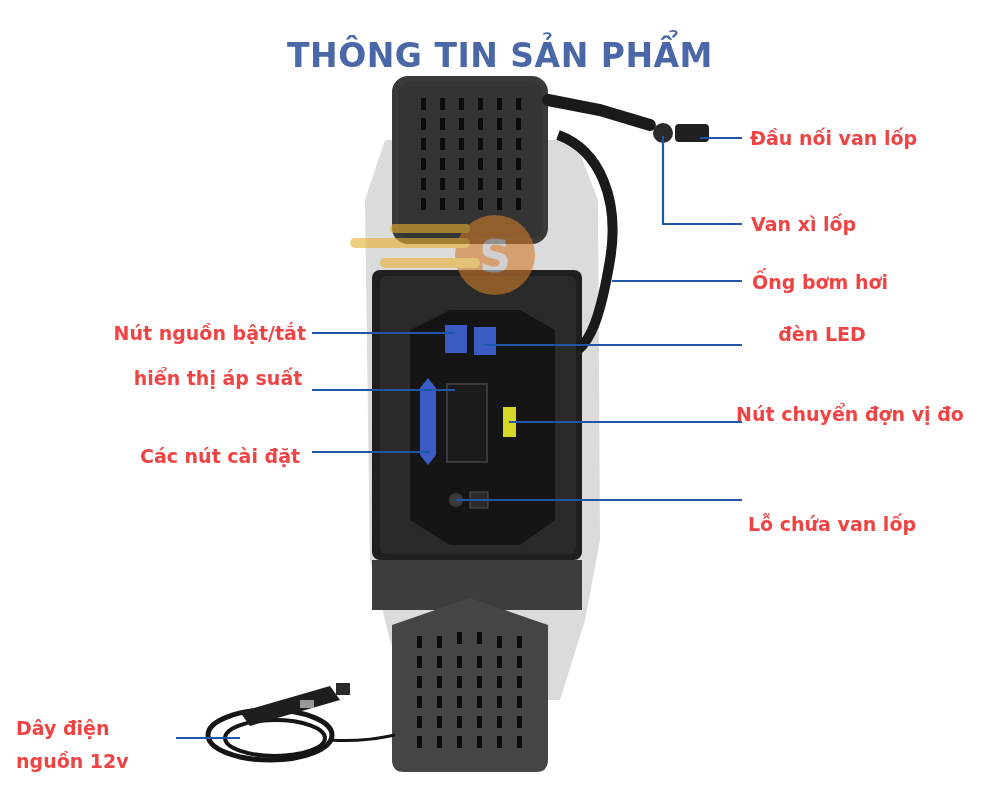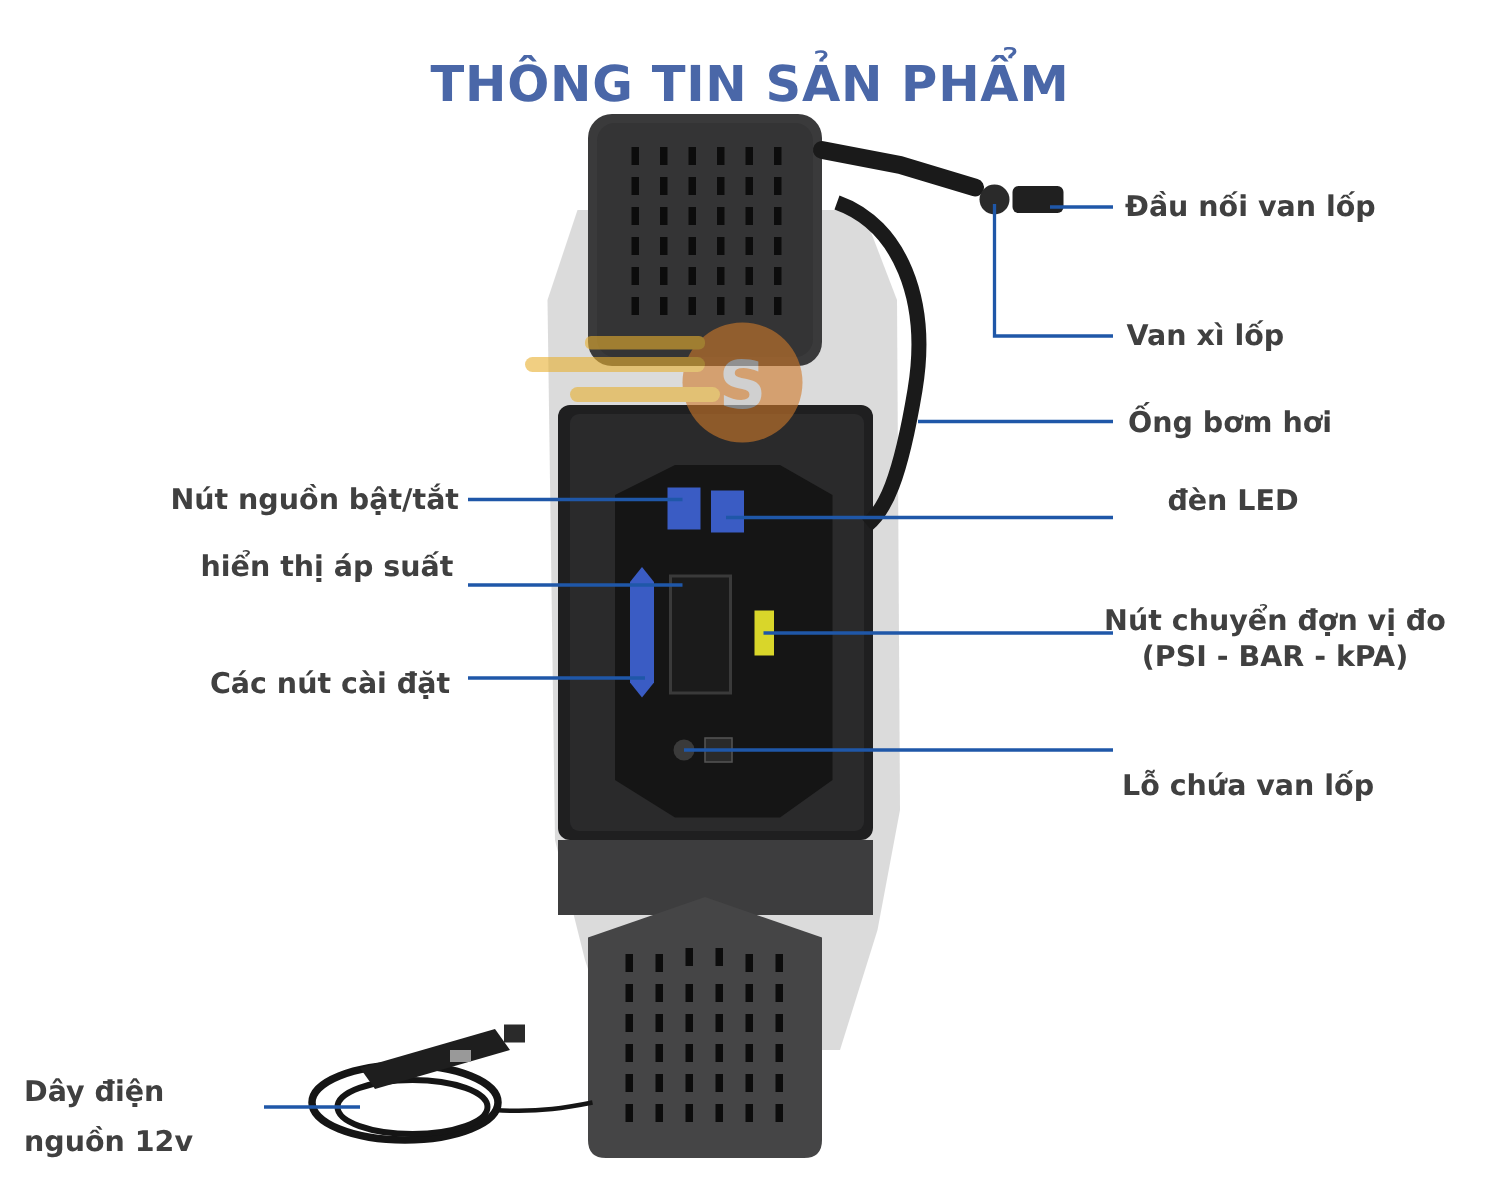--- a/index.html
+++ b/index.html
@@ -1,18 +1,18 @@
 <!DOCTYPE html>
 <html><head>
 <meta charset="utf-8">
 <style>
   html, body { margin:0; padding:0; background:#ffffff; }
   body { width:1000px; height:788px; position:relative; overflow:hidden; font-family:"DejaVu Sans", sans-serif; }
   .title { position:absolute; left:0; right:0; top:8px; text-align:center; font-size:33px; font-weight:bold; color:#4a67a8; letter-spacing:0.5px;margin-top:28px; }
-  .label { position:absolute; font-weight:bold; font-size:19px; color:#404040; line-height:24px; white-space:nowrap; }
+  .label { position:absolute; font-weight:bold; font-size:19px; color:#ef4444; line-height:24px; white-space:nowrap; }
   .label.right-align { text-align:center; }
   .label.center { text-align:center; }
   svg.art { position:absolute; left:0; top:0; }
 </style>
 </head>
 <body>
 
 <div class="title">THÔNG TIN SẢN PHẨM</div>
 
 <svg class="art" width="1000" height="788" viewBox="0 0 1000 788">
@@ -170,17 +170,16 @@
   <div>Van xì lốp</div>
 </div>
 <div class="label" style="left:752px; top:270px;">
   <div>Ống bơm hơi</div>
 </div>
 <div class="label center" style="left:742px; top:322px; width:160px;">
   <div>đèn LED</div>
 </div>
 <div class="label center" style="left:728px; top:402px; width:244px;">
   <div>Nút chuyển đợn vị đo</div>
-  <div>(PSI - BAR - kPA)</div>
 </div>
 <div class="label" style="left:748px; top:488px;margin-top:24px;">
   <div>Lỗ chứa van lốp</div>
 </div>
 
 </body></html>

